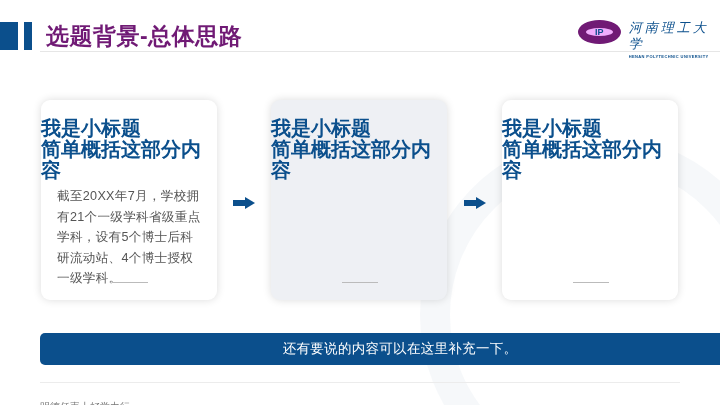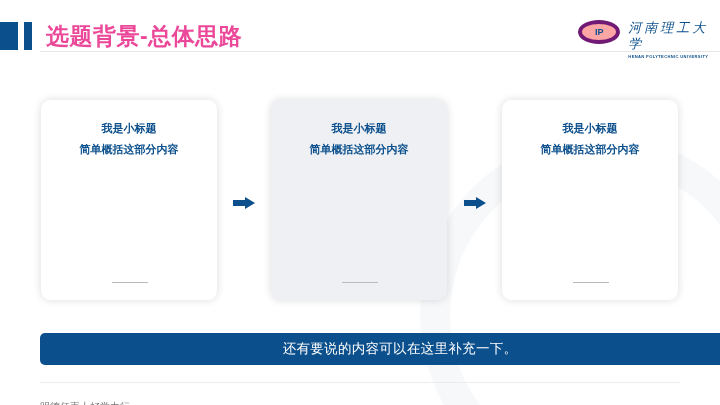--- a/index.html
+++ b/index.html
@@ -8,40 +8,40 @@
 
   .watermark {
     position: absolute; right: -60px; bottom: -90px;
     width: 360px; height: 360px; border-radius: 50%;
     border: 30px solid #f4f6f9; opacity: 0.8;
   }
 
   .title-bar { position: absolute; left: 0; top: 22px; height: 28px; display: flex; align-items: center; }
   .title-block1 { width: 18px; height: 28px; background: #0b4f8c; }
   .title-block2 { width: 8px; height: 28px; background: #0b4f8c; margin-left: 6px; }
-  .page-title { margin-left: 14px; font-size: 23px; font-weight: bold; color: #ec4899; letter-spacing: 0.5px; }
+  .page-title { margin-left: 14px; font-size: 23px; font-weight: bold; color: #701a75; letter-spacing: 0.5px; }
   .title-rule { position: absolute; left: 40px; top: 51px; width: 680px; height: 1px; background: #e6e6e6; }
 
   .logo { position: absolute; left: 578px; top: 20px; display: flex; align-items: flex-start; }
   .logo-seal {
-    width: 44px; height: 24px; border-radius: 50%; border: 4px solid #701a75;
+    width: 44px; height: 24px; border-radius: 50%; border: 8px solid #701a75;
     display: flex; align-items: center; justify-content: center;
-    font-size: 9px; font-weight: bold; color: #0b4f8c; background: #fca5a5;
+    font-size: 9px; font-weight: bold; color: #0b4f8c; background: #f0abfc;
   }
   .logo-text { margin-left: 8px; }
   .logo-cn { font-family: "DejaVu Serif", serif; font-style: italic; font-size: 13px; color: #0b4f8c; letter-spacing: 3px; line-height: 16px; }
   .logo-en { font-size: 4px; font-weight: bold; color: #0b4f8c; letter-spacing: 0.4px; margin-top: 2px; }
 
   .card {
     position: absolute; top: 100px; width: 176px; height: 200px;
     background: #ffffff; border-radius: 9px;
     box-shadow: 0 0 8px rgba(0,0,0,0.14);
   }
   .card.shaded { background: #eef0f4; }
-  .card-title { margin-top: 18px; text-align: center; font-size: 11px; font-weight: bold; color: #0b4f8c; line-height: 21px; }
+  .card-title { margin-top: 18px; font-size: 20px; font-weight: bold; color: #0b4f8c; line-height: 21px; }
   .card-body { margin: 5px 14px 0 16px; font-size: 12.6px; color: #555; line-height: 20.5px; letter-spacing: 0.3px; word-break: break-all; }
   .card-rule { position: absolute; left: 71px; bottom: 17px; width: 36px; height: 1px; background: #bbb; }
 
   .arrow { position: absolute; top: 197px; width: 22px; height: 12px; }
   .arrow .shaft { position: absolute; left: 0; top: 3px; width: 13px; height: 6px; background: #0b4f8c; }
   .arrow .head { position: absolute; left: 12px; top: 0; width: 0; height: 0;
     border-top: 6px solid transparent; border-bottom: 6px solid transparent; border-left: 10px solid #0b4f8c; }
 
   .banner {
     position: absolute; left: 40px; top: 333px; width: 720px; height: 32px;
@@ -70,20 +70,21 @@
     <div class="logo-cn">河南理工大学</div>
     <div class="logo-en">HENAN POLYTECHNIC UNIVERSITY</div>
   </div>
 </div>
 
 <div class="card" style="left:41px;">
   <div class="card-title">
     <div>我是小标题</div>
     <div>简单概括这部分内容</div>
   </div>
+  <div class="card-body">截至20XX年7月，学校拥有21个一级学科省级重点学科，设有5个博士后科研流动站、4个博士授权一级学科。</div>
   <div class="card-rule"></div>
 </div>
 
 <div class="arrow" style="left:233px;">
   <div class="shaft"></div>
     <div class="head"></div>
 </div>
 
 <div class="card shaded" style="left:271px;">
   <div class="card-title">

